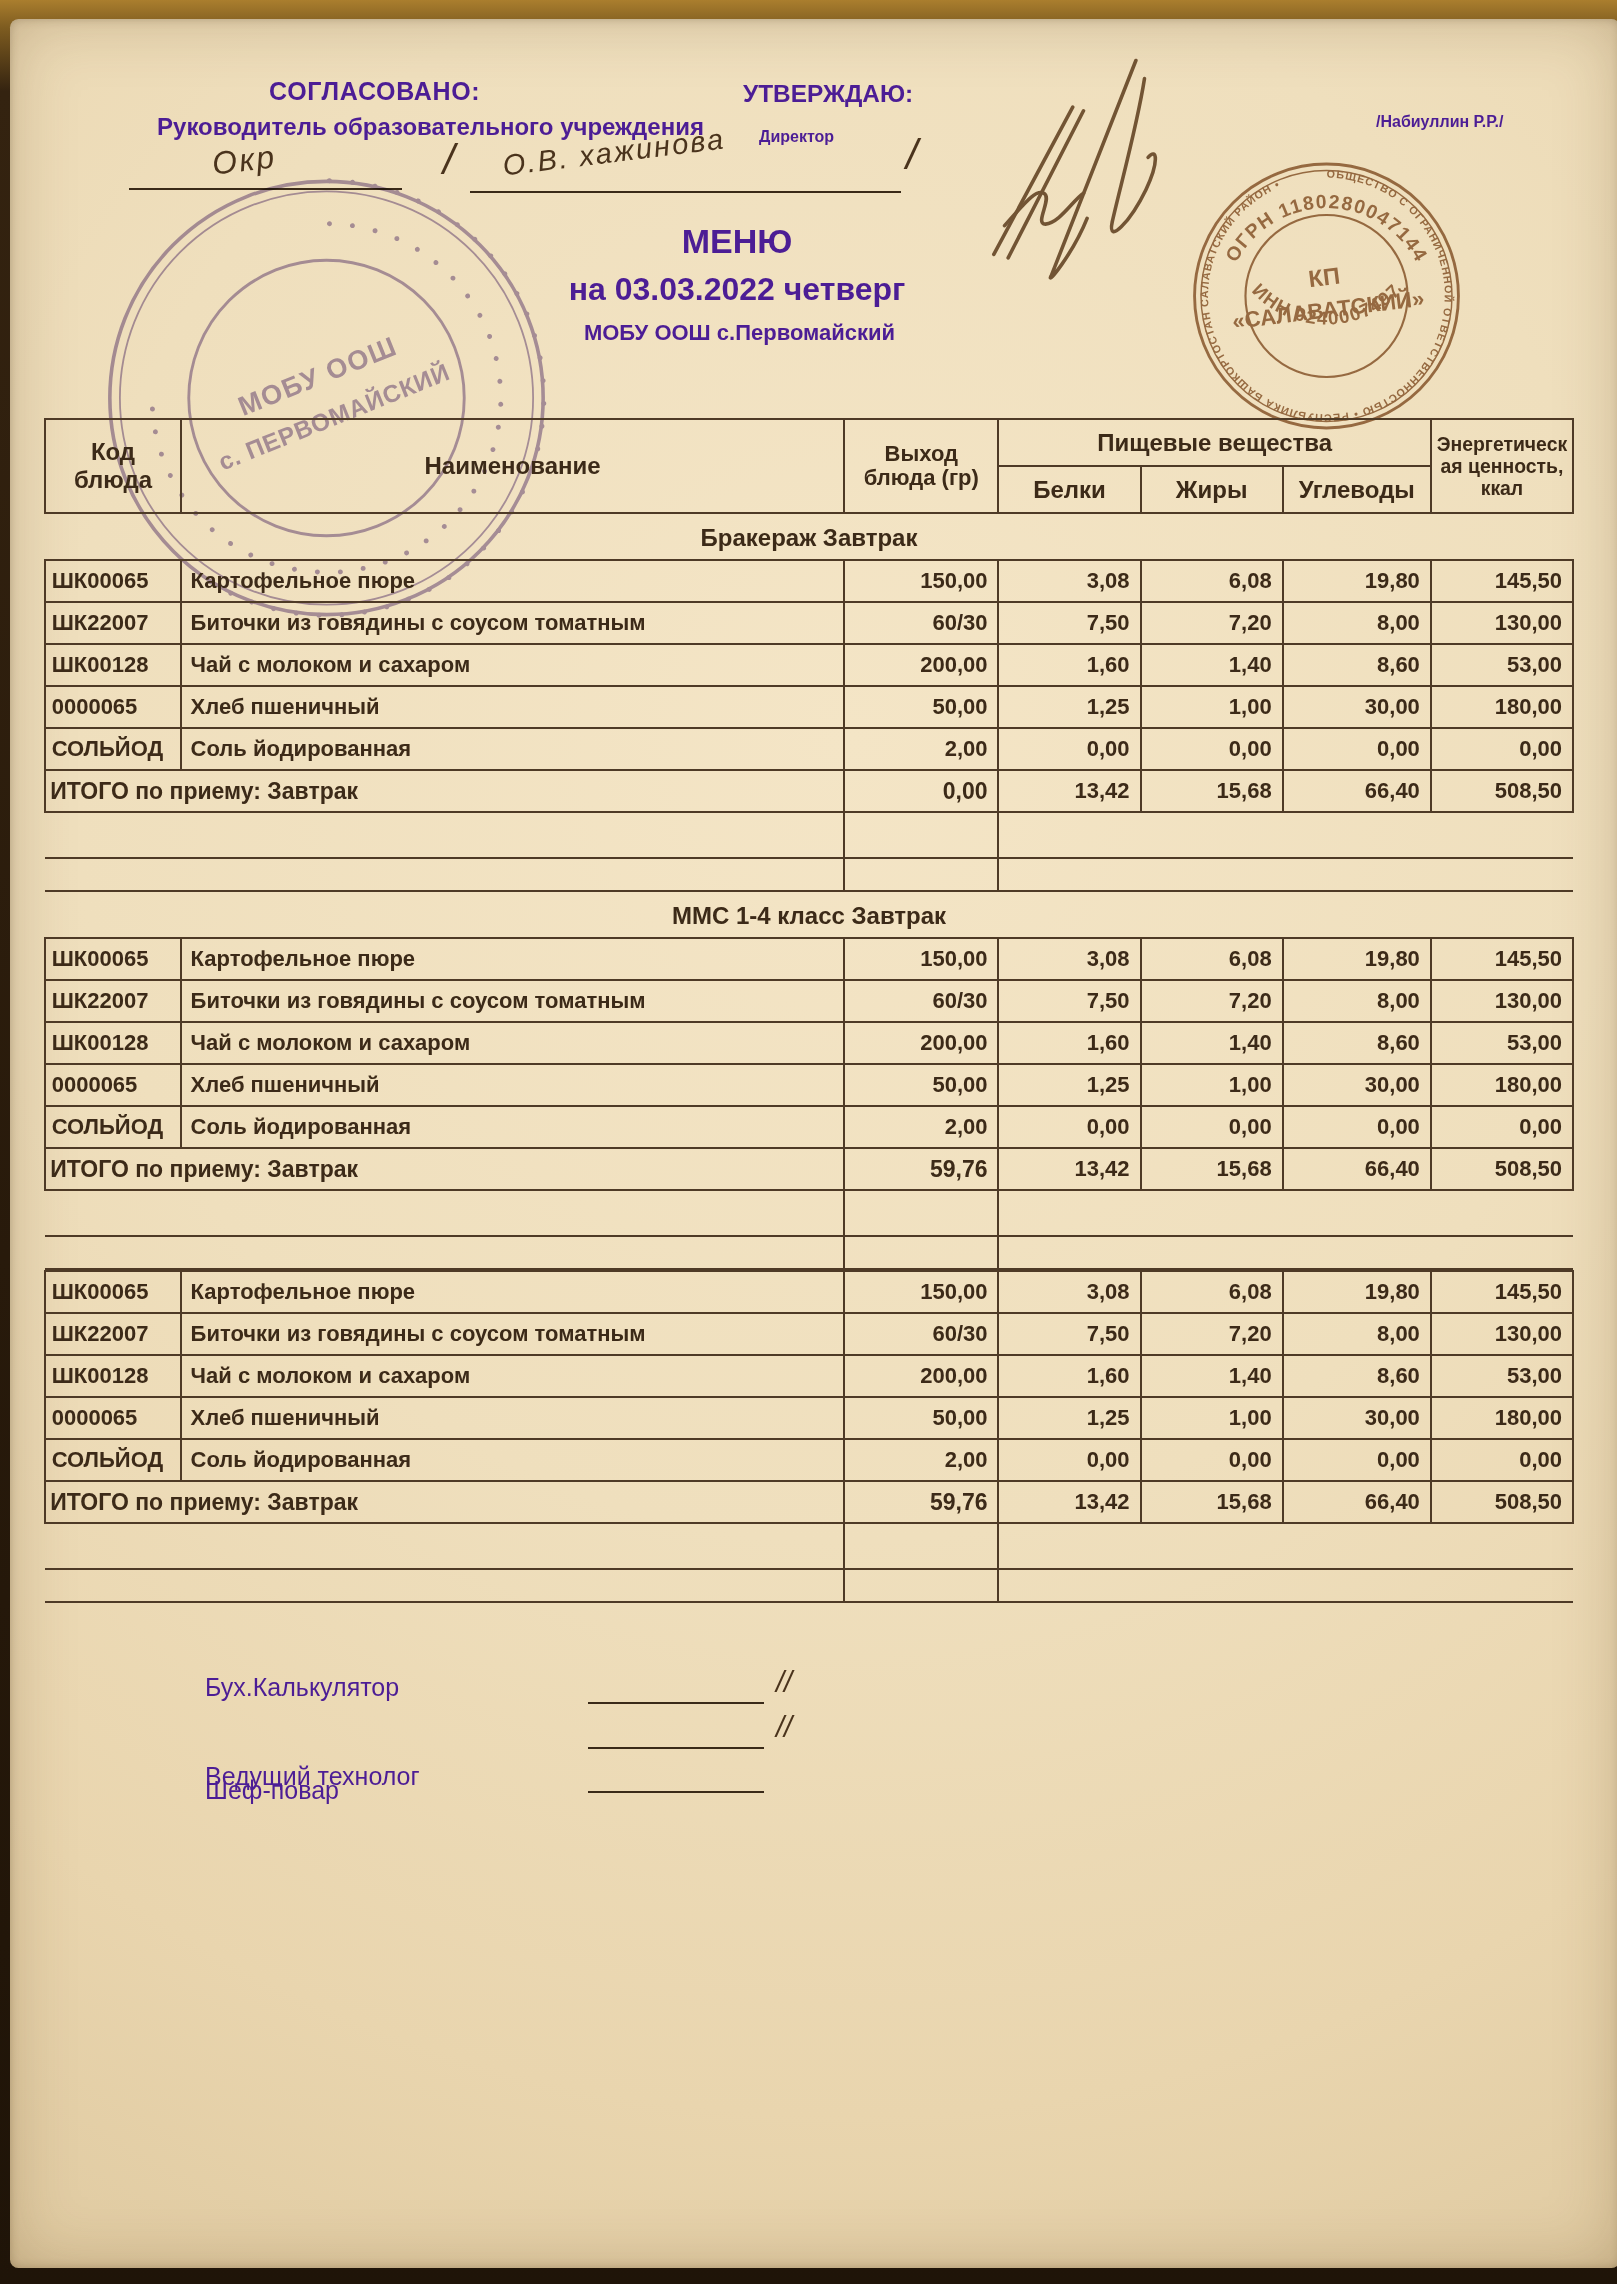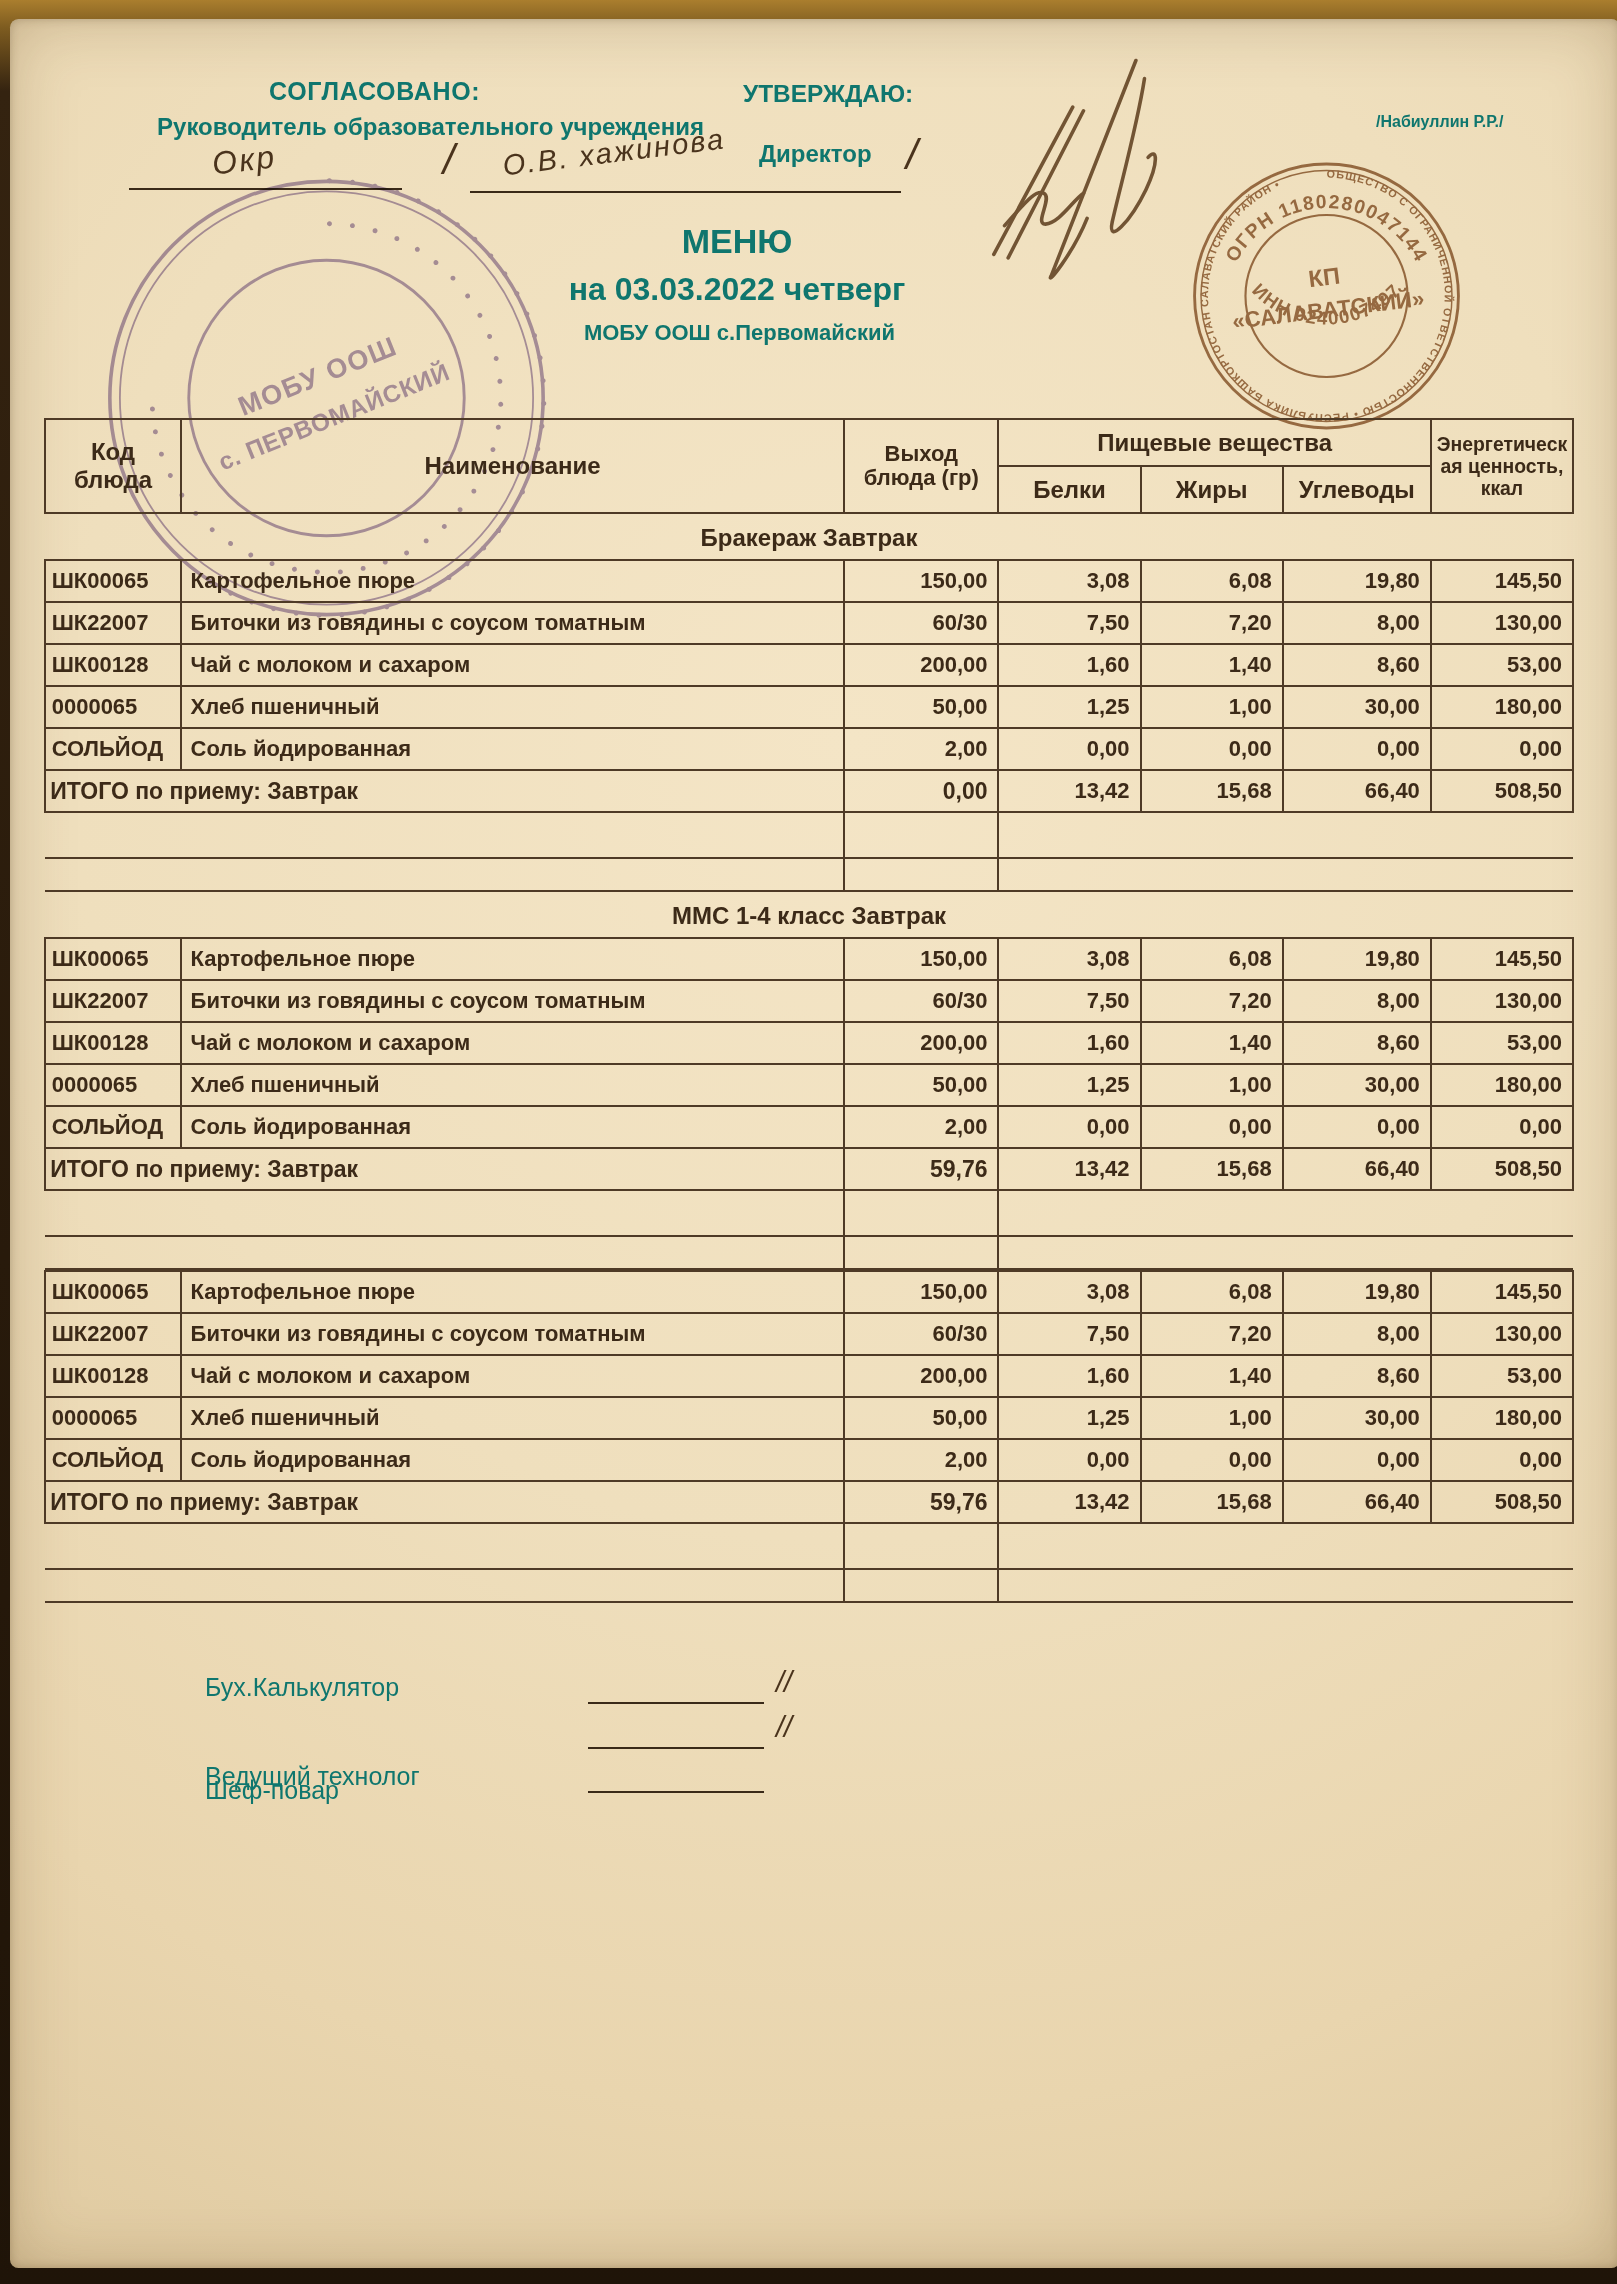--- a/index.html
+++ b/index.html
@@ -3,38 +3,38 @@
 <meta charset="utf-8">
 <style>
   html,body{margin:0;padding:0;width:1617px;height:2284px;overflow:hidden;
     font-family:"Liberation Sans",sans-serif;}
   body{background:linear-gradient(180deg,#aa7e2e 0%,#7e5c20 1.2%,#342310 4%,#281a0b 55%,#1f1408 100%);position:relative;}
 
   .paper{position:absolute;left:10px;right:-2.9px;top:18.7px;bottom:16px;border-radius:8.6px;
     background:radial-gradient(115% 85% at 52% 32%, #f4e5c6 0%, #efdfbd 42%, #e9d5ae 72%, #dcc69c 100%);
     box-shadow:inset 0 0 65px rgba(90,60,20,.25), inset 0 0 10px rgba(60,40,10,.25);}
 
-  .ink{color:#0f766e;}
+  .ink{color:#4c1d95;}
   .abs{position:absolute;}
 
   
   .agreed-label{left:269px;top:77px;width:316px;font-size:25px;font-weight:bold;letter-spacing:0.7px;}
   .agreed-role{left:86px;top:113px;width:689px;font-size:24px;font-weight:bold;text-align:center;}
   .sig-line{height:0;border-bottom:2.9px solid #3a2a18;}
   .agreed-line1{left:129px;top:188px;width:273px;}
   .agreed-line2{left:470px;top:191px;width:431px;}
   .hand{font-style:italic;color:#4a331c;transform:rotate(-7deg);font-size:32px;font-weight:500;letter-spacing:2.2px;}
   .agreed-sig{left:212px;top:142px;}
   .agreed-name{left:502px;top:136px;font-size:29px;}
   .hand-slash{font-size:42px;font-weight:500;color:#4a331c;font-style:italic;}
   .slash-a{left:443px;top:136px;}
   .slash-b{left:906px;top:131px;}
 
   .approve-label{left:743px;top:80px;font-size:24.4px;font-weight:bold;}
-  .approve-role{left:759px;top:140px;font-size:24px;font-weight:bold;}
+  .approve-role{left:759px;top:128px;font-size:16px;font-weight:bold;}
   .approver-name{left:1376px;top:113px;font-size:16px;font-weight:bold;}
 
   
   .t1{left:450px;top:222px;width:574px;text-align:center;font-size:34px;font-weight:bold;}
   .t2{left:450px;top:271px;width:574px;text-align:center;font-size:32px;font-weight:bold;}
   .t3{left:402px;top:320px;width:675px;text-align:center;font-size:22px;font-weight:bold;}
 
   
   .stamp{pointer-events:none;}
   .stamp-left{left:79px;top:68px;opacity:.62;mix-blend-mode:multiply;filter:blur(0.5px);}

